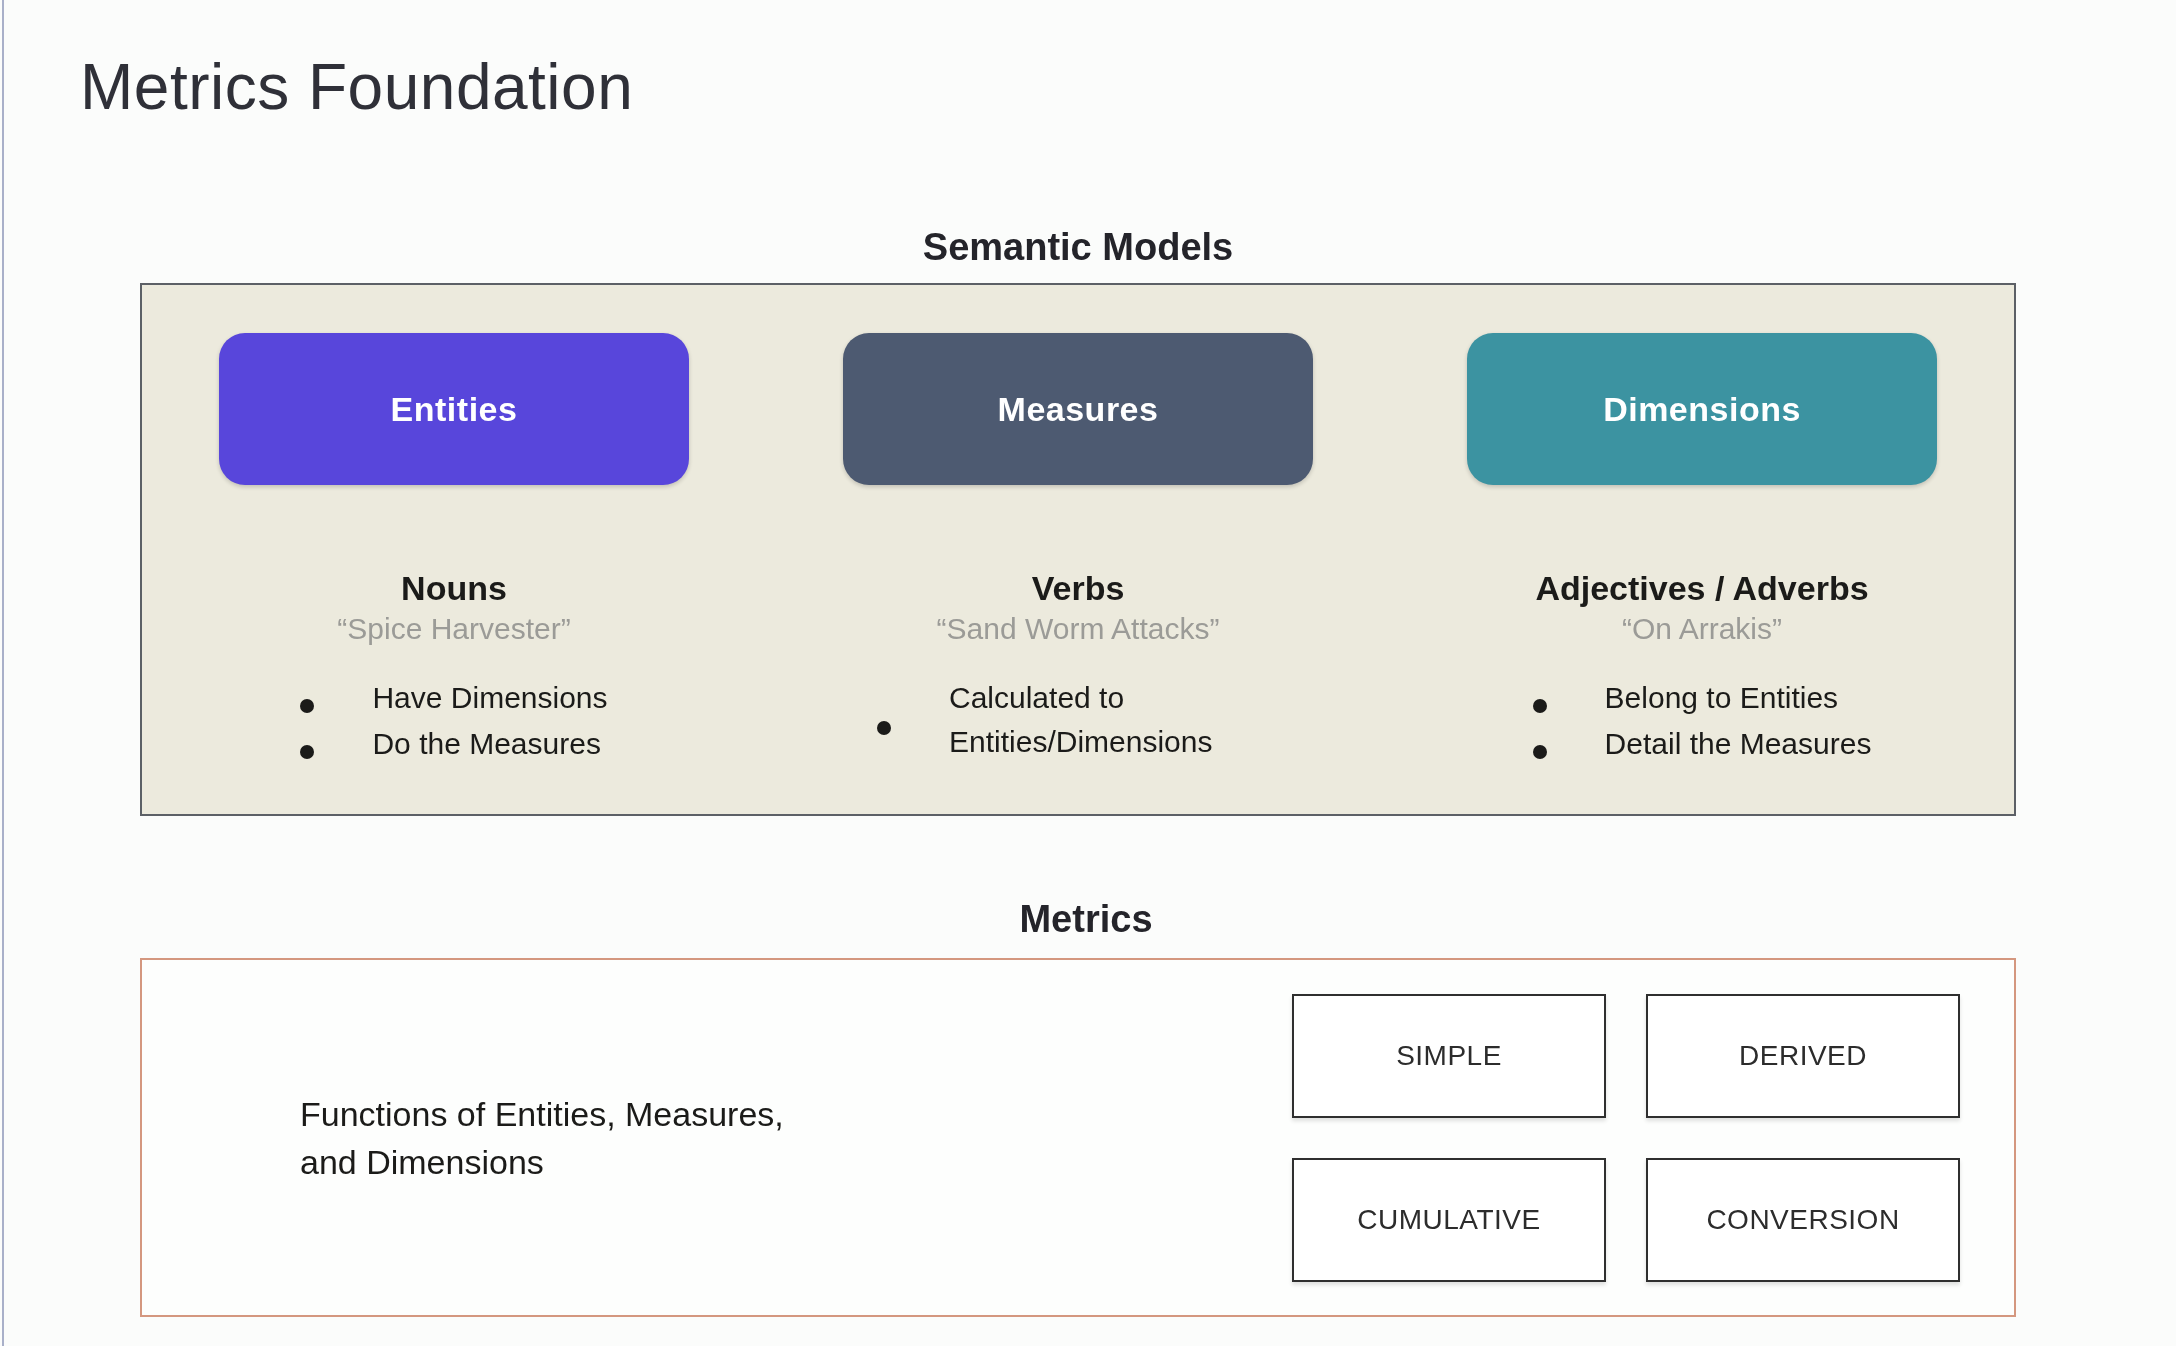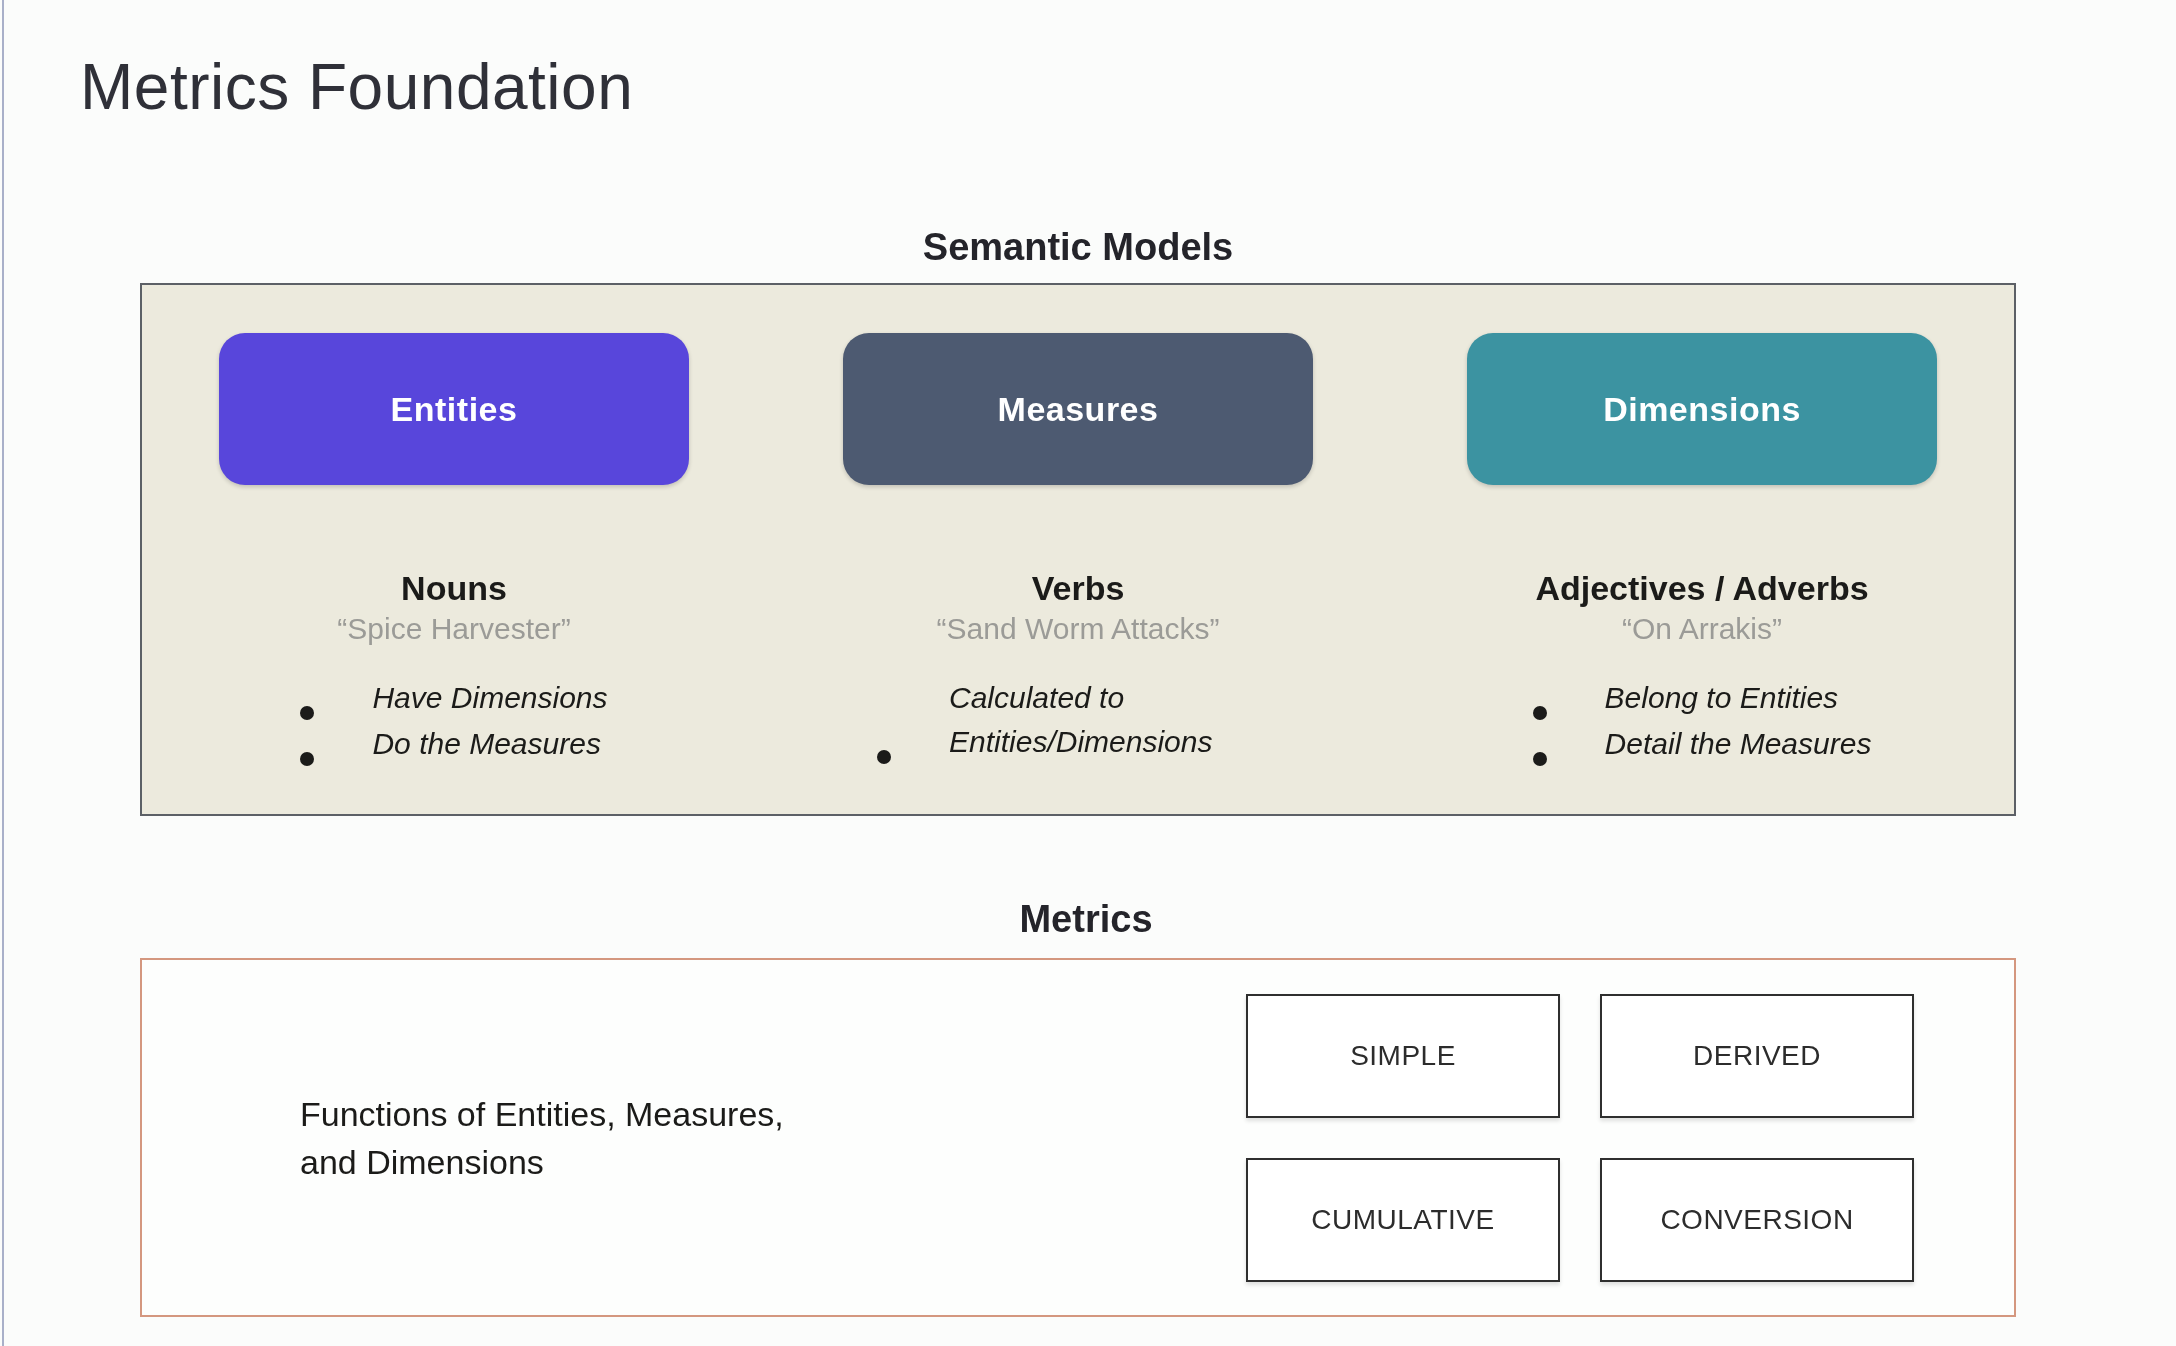--- a/index.html
+++ b/index.html
@@ -77,23 +77,22 @@
     font-size: 30px;
     color: #9b9b97;
   }
   .bullets {
     list-style: none;
     margin: 30px 0 0 0;
     padding: 0;
   }
   .bullets li {
     display: flex;
-    align-items: flex-end;
+    align-items: center;
     margin-bottom: 2px;
-    font-style: italic;
   }
   .bullet-dot {
     flex: 0 0 auto;
     width: 14px; height: 14px;
     border-radius: 50%;
     background: #1b1b19;
     margin: 15px 58px 0 0;
   }
   .bullet-text {
     font-size: 30px;
@@ -128,21 +127,21 @@
     color: #1b1b19;
     white-space: pre-line;
   }
   .m-grid {
     flex: 0 0 auto;
     display: grid;
     grid-template-columns: 314px 314px;
     grid-auto-rows: 124px;
     column-gap: 45px;
     row-gap: 21px;
-    margin-right: 100px;
+    margin-right: 54px;
     gap: 40px;
   }
   .m-cell {
     background: #ffffff;
     border: 2px solid #2f2f2f;
     box-sizing: border-box;
     display: flex;
     align-items: center;
     justify-content: center;
     font-size: 28px;

